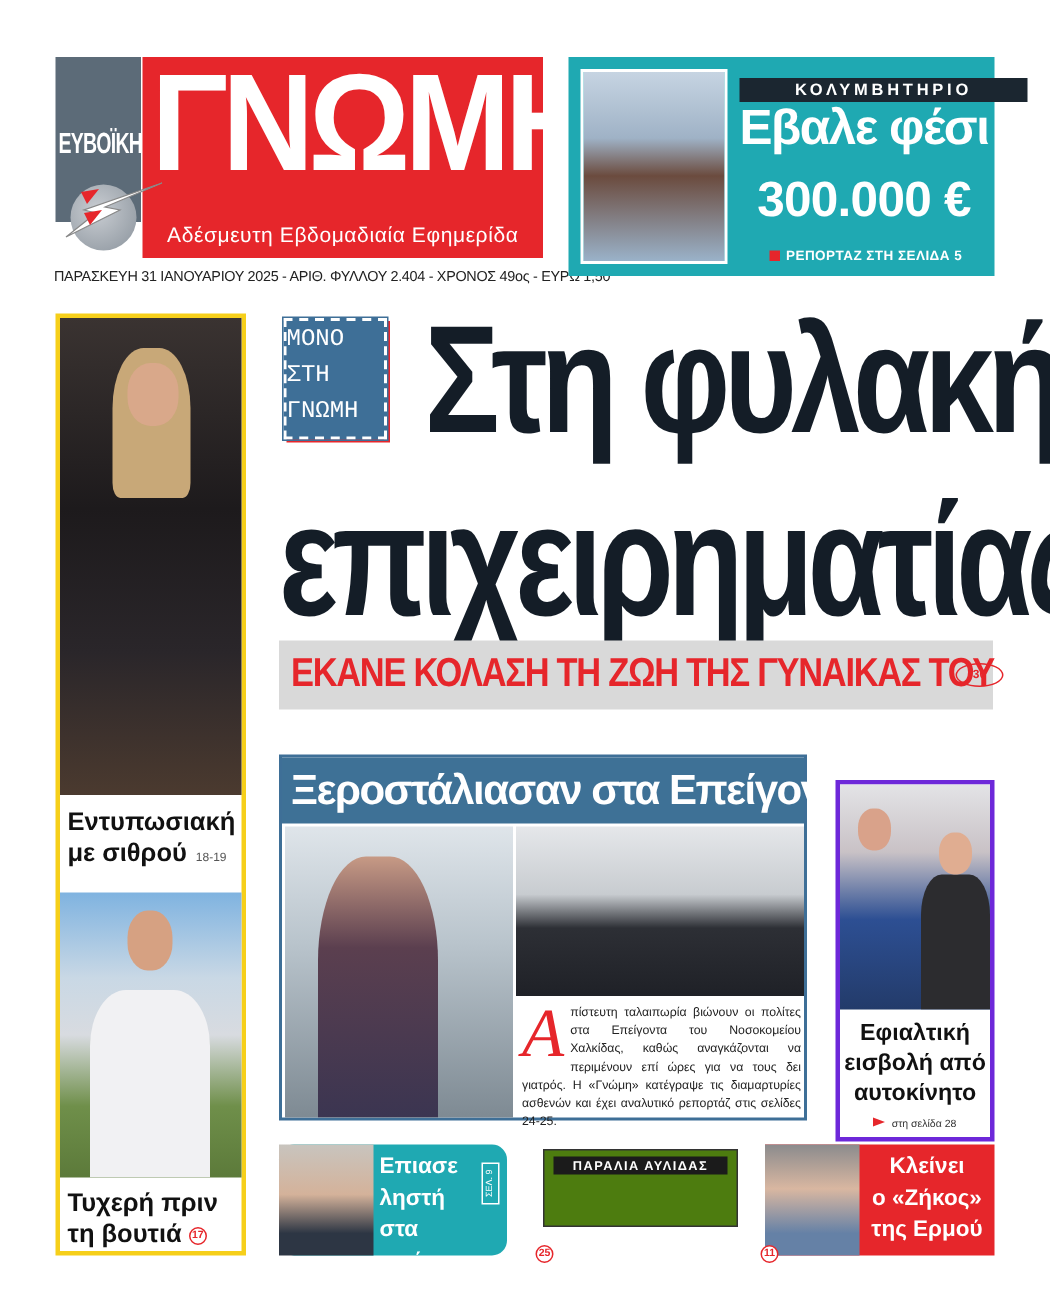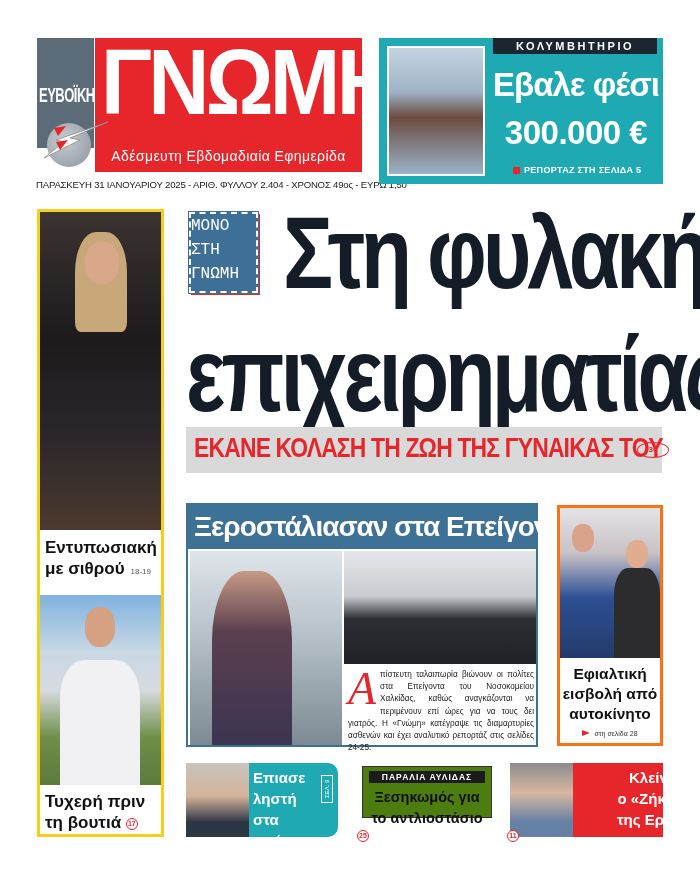--- a/index.html
+++ b/index.html
@@ -13,21 +13,21 @@
   #mast-left .globe { position:absolute; left: 10px; top: 85px; width: 44px; height: 44px; border-radius: 50%; background: radial-gradient(circle at 40% 40%, #c9cdd2, #8a939c); }
   #mast-red { left: 95px; top: 38px; width: 267px; height: 134px; background: #e6262b; }
   #mast-title { position:absolute; left: 6px; top: -8px; width: 256px; text-align: center; color: #fff; font-size: 92px; font-weight: bold; letter-spacing: -4px; transform: scaleX(0.92); transform-origin: left; }
   #mast-sub { position:absolute; left: 0; top: 110px; width: 267px; text-align: center; color: #fff; font-size: 14px; letter-spacing: 0.4px; }
   #bolt { left: 40px; top: 120px; width: 70px; height: 40px; }
   #dateline { left: 36px; top: 179px; width: 330px; font-size: 9.6px; color: #222; letter-spacing: -0.2px; white-space: nowrap; }
 
   
   #promo { left: 379px; top: 38px; width: 284px; height: 146px; background: #1fa9b2; }
   #promo-photo { position:absolute; left: 8px; top: 8px; width: 98px; height: 130px; background: linear-gradient(180deg,#c6d4e2 0%,#9fb2c6 35%,#6b4b3e 55%,#9ab2c9 100%); border: 2px solid #fff; }
-  #promo-kicker { position:absolute; left: 114px; top: 0; width: 164px; height: 16px; background: #1b2630; color: #fff; font-size: 11px; font-weight: bold; text-align: center; letter-spacing: 2.5px; line-height: 16px; }
+  #promo-kicker { position:absolute; left: 114px; top: 14px; width: 192px; height: 16px; background: #1b2630; color: #fff; font-size: 11px; font-weight: bold; text-align: center; letter-spacing: 2.5px; line-height: 16px; }
   #promo-h1 { position:absolute; left: 110px; top: 28px; width: 174px; text-align: center; color: #fff; font-size: 33px; font-weight: bold; letter-spacing: -1px; }
   #promo-h2 { position:absolute; left: 110px; top: 76px; width: 174px; text-align: center; color: #fff; font-size: 33px; font-weight: bold; letter-spacing: -0.5px; }
   #promo-ref { position:absolute; left: 134px; top: 127px; width: 135px; color: #fff; font-size: 9px; font-weight: bold; letter-spacing: 0.3px; }
   .redsq { display:inline-block; width:7px; height:7px; background:#e6262b; margin-right:4px; vertical-align: -1px; }
 
   
   #left-col { left: 37px; top: 209px; width: 127px; height: 628px; border: 3px solid #f6cf1a; background: #fff; }
   #left-photo1 { position:absolute; left: 0; top: 0; width: 121px; height: 318px; background: linear-gradient(180deg,#3a3331 0%, #1d1a1c 40%, #2a262a 70%, #4b3a2f 100%); }
   #left-photo1 .face { position:absolute; left: 45px; top: 30px; width: 34px; height: 42px; border-radius: 45%; background: #d9a88a; }
   #left-photo1 .hair { position:absolute; left: 35px; top: 20px; width: 52px; height: 100px; border-radius: 40% 40% 10% 10%; background: #c8a878; }
@@ -51,41 +51,41 @@
   
   #er-box { left: 186px; top: 503px; width: 352px; height: 244px; border: 2px solid #3e6f97; background: #fff; }
   #er-title { position:absolute; left: 0; top: 0; width: 348px; height: 44px; background: #3e7196; color: #fff; font-size: 28px; font-weight: bold; line-height: 44px; padding-left: 6px; letter-spacing: -1px; white-space: nowrap; }
   #er-photo1 { position:absolute; left: 2px; top: 46px; width: 152px; height: 194px; background: linear-gradient(180deg,#dfe5ea 0%,#b9c4cc 40%,#7e8a93 100%); }
   #er-photo1 .p { position:absolute; left: 22px; top: 20px; width: 80px; height: 174px; border-radius: 40% 40% 0 0; background: linear-gradient(180deg,#c79a85 0%,#5b3f4f 35%,#3b3551 100%); }
   #er-photo2 { position:absolute; left: 156px; top: 46px; width: 192px; height: 113px; background: linear-gradient(180deg,#e5e7ea 0%,#c8ccd0 40%,#2d2f35 60%,#1f2127 100%); }
   #er-text { position:absolute; left: 160px; top: 164px; width: 186px; font-size: 8.2px; line-height: 12.2px; color: #222; text-align: justify; }
   #er-text .drop { float:left; font-family: "Liberation Serif", serif; font-style: italic; font-size: 46px; line-height: 40px; color: #e6262b; margin-right: 4px; }
 
   
-  #right-box { left: 557px; top: 505px; width: 106px; height: 241px; border: 3px solid #f97316; background: #fff; }
+  #right-box { left: 557px; top: 520px; width: 106px; height: 241px; border: 3px solid #6d28d9; background: #fff; }
   #right-photo { position:absolute; left: 0; top: 0; width: 100px; height: 150px; background: linear-gradient(180deg,#e3e3e6 0%,#c9c2c6 30%,#2d4f93 60%,#233b6a 100%); }
   #right-photo .a { position:absolute; left: 12px; top: 16px; width: 22px; height: 28px; border-radius: 45%; background: #d9a28a; }
   #right-photo .b { position:absolute; left: 66px; top: 32px; width: 22px; height: 28px; border-radius: 45%; background: #e0ad91; }
   #right-photo .c { position:absolute; left: 54px; top: 60px; width: 46px; height: 90px; background: #2c2c2f; border-radius: 30% 30% 0 0; }
   #right-h { position:absolute; left: 0; top: 156px; width: 100px; text-align: center; font-size: 15.5px; font-weight: bold; color: #111; line-height: 20px; }
   #right-ref { position:absolute; left: 0; top: 222px; width: 100px; text-align: center; font-size: 7px; color: #333; }
   .tri { display:inline-block; width:0; height:0; border-left: 8px solid #e6262b; border-top: 3px solid transparent; border-bottom: 3px solid transparent; margin-right: 4px; }
 
   
   #b1 { left: 186px; top: 763px; width: 152px; height: 74px; background: #1fa9b2; border-radius: 10px; }
   #b1-photo { position:absolute; left: 0; top: 0; width: 63px; height: 74px; background: linear-gradient(180deg,#c8c4be 0%,#d4b29a 45%,#2d3644 80%); }
   #b1-h { position:absolute; left: 67px; top: 4px; width: 70px; color: #fff; font-size: 15px; font-weight: bold; line-height: 21px; }
   #b1-ref { position:absolute; left: 135px; top: 12px; width: 12px; height: 28px; border: 1px solid #fff; color: #fff; font-size: 6px; writing-mode: vertical-rl; transform: rotate(180deg); text-align: center; line-height: 10px; }
   #b2 { left: 362px; top: 766px; width: 130px; height: 52px; border: 1px solid #333; background: #4d7c0f; }
   #b2-k { position:absolute; left: 6px; top: 4px; width: 116px; height: 12px; background: #1b1b1b; color: #fff; font-size: 8.5px; font-weight: bold; text-align: center; line-height: 12px; letter-spacing: 1px; }
   #b2-h { position:absolute; left: 0; top: 20px; width: 128px; text-align: center; font-size: 14.5px; font-weight: bold; color: #111; line-height: 21px; }
   #b2-c { left: 357px; top: 830px; }
   #b3 { left: 510px; top: 763px; width: 153px; height: 74px; background: #e6262b; }
   #b3-photo { position:absolute; left: 0; top: 0; width: 63px; height: 74px; background: linear-gradient(180deg,#8b8b8d 0%,#d9b7a1 40%,#6581a6 80%); }
-  #b3-h { position:absolute; left: 63px; top: 4px; width: 90px; text-align: center; color: #fff; font-size: 15px; font-weight: bold; line-height: 21px; margin-left: 36px; }
+  #b3-h { position:absolute; left: 63px; top: 4px; width: 90px; text-align: center; color: #fff; font-size: 15px; font-weight: bold; line-height: 21px; }
   #b3-c { left: 507px; top: 830px; }
 </style>
 </head>
 <body>
 
 <div id="mast-left" class="abs">
   <div class="side">ΕΥΒΟΪΚΗ</div>
   <div class="globe"></div>
 </div>
 <div id="mast-red" class="abs">
@@ -169,24 +169,20 @@
   <div id="b1-h">
     <div>Επιασε</div>
     <div>ληστή</div>
     <div>στα πράσα</div>
   </div>
   <div id="b1-ref">ΣΕΛ. 9</div>
 </div>
 
 <div id="b2" class="abs">
   <div id="b2-k">ΠΑΡΑΛΙΑ ΑΥΛΙΔΑΣ</div>
-  <div id="b2-h">
-    <div>Ξεσηκωμός για</div>
-    <div>το αντλιοστάσιο</div>
-  </div>
 </div>
 <span id="b2-c" class="abs circ" style="background:#fff;">25</span>
 
 <div id="b3" class="abs">
   <div id="b3-photo" class="photo"></div>
   <div id="b3-h">
     <div>Κλείνει</div>
     <div>ο «Ζήκος»</div>
     <div>της Ερμού</div>
   </div>

